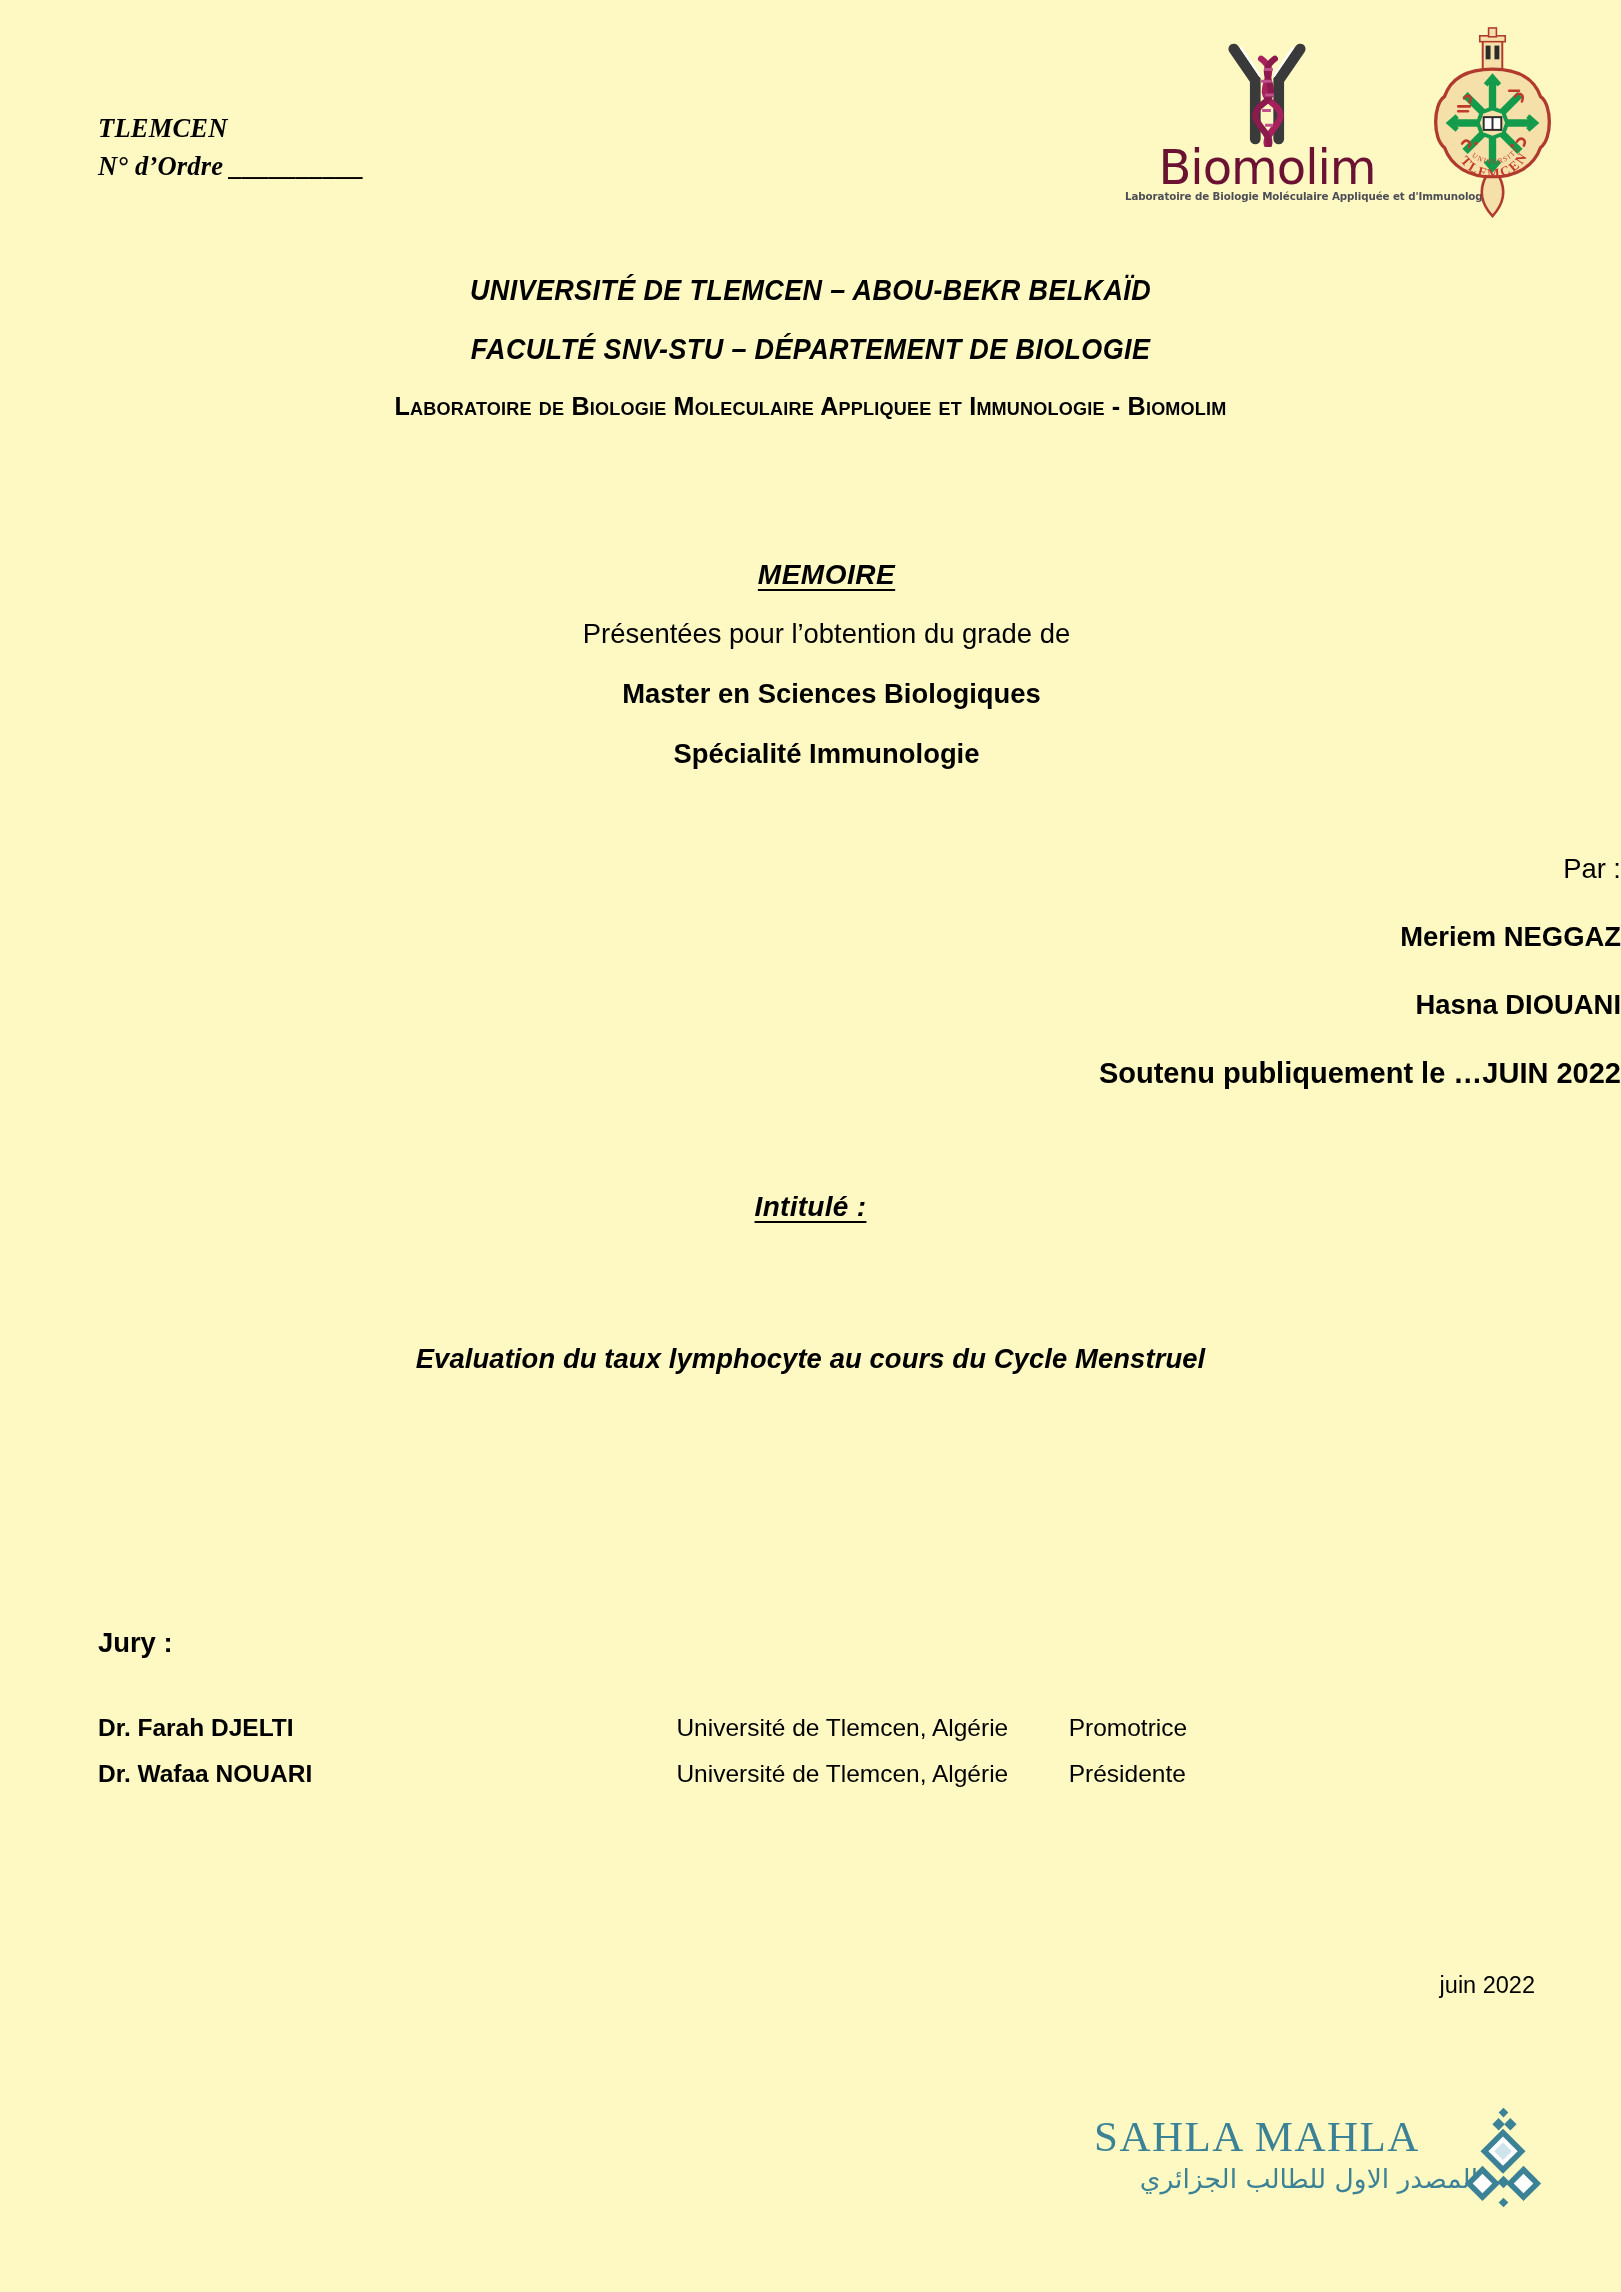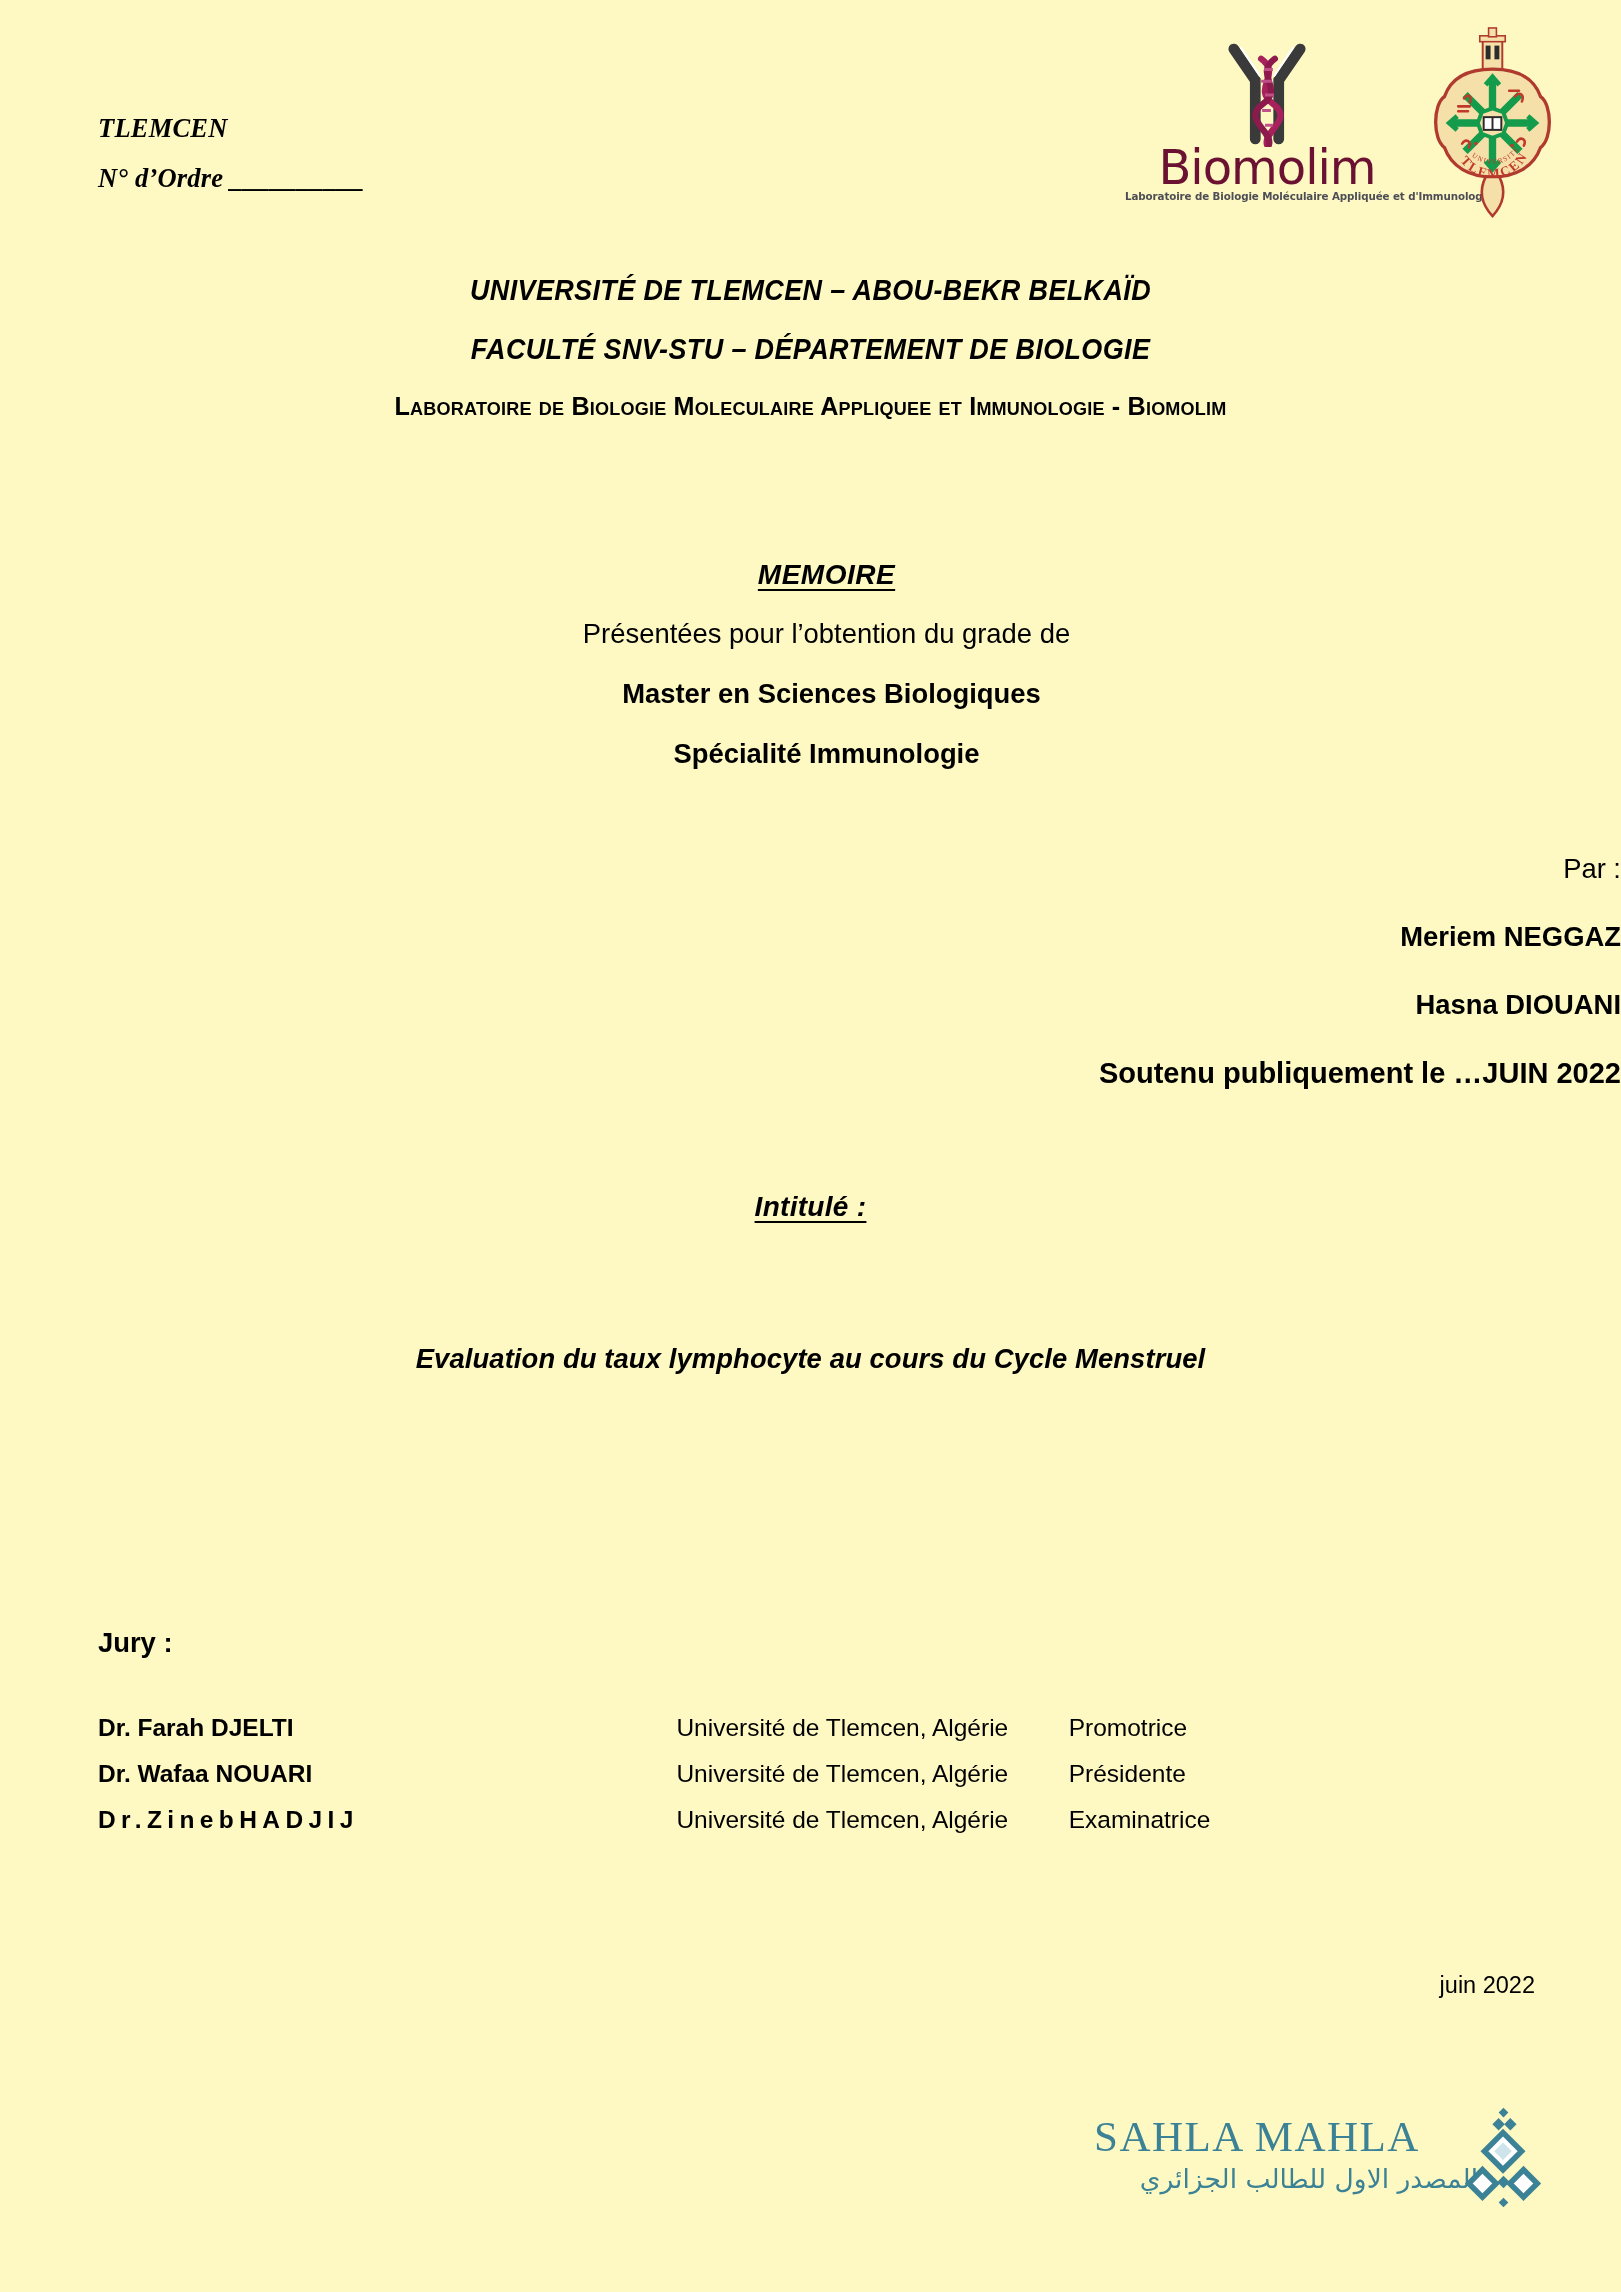--- a/index.html
+++ b/index.html
@@ -27,21 +27,21 @@
     left: 98px;
     top: 110px;
     font-family: "Liberation Serif", serif;
     font-style: italic;
     font-weight: bold;
     font-size: 26.5px;
     line-height: 1.42;
     letter-spacing: 0.2px;
     white-space: nowrap;
   }
-  .hdr-ref .ref-line2 { display: block; margin-top: 12px; }
+  .hdr-ref .ref-line2 { display: block; }
 
   
   .biomolim-logo {
     position: absolute;
     left: 1125px;
     top: 35px;
     width: 284px;
     height: 172px;
   }
   .biomolim-mark {
@@ -426,25 +426,20 @@
       <tr>
         <td class="col-name">Dr. Farah DJELTI</td>
         <td class="col-aff">Université de Tlemcen, Algérie</td>
         <td class="col-role">Promotrice</td>
       </tr>
       <tr>
         <td class="col-name">Dr. Wafaa NOUARI</td>
         <td class="col-aff">Université de Tlemcen, Algérie</td>
         <td class="col-role">Présidente</td>
       </tr>
-      <tr>
-        <td class="col-name name-spaced">Dr.ZinebHADJIJ</td>
-        <td class="col-aff">Université de Tlemcen, Algérie</td>
-        <td class="col-role">Examinatrice</td>
-      </tr>
     </tbody>
   </table>
 
   <div class="date-line">juin 2022</div>
 
   <div class="sahla-logo">
     <div class="sahla-word">SAHLA MAHLA</div>
     <div class="sahla-ar">المصدر الاول للطالب الجزائري</div>
     <svg class="sahla-mark" viewBox="0 0 90 108">
       <g fill="#3c8296">

